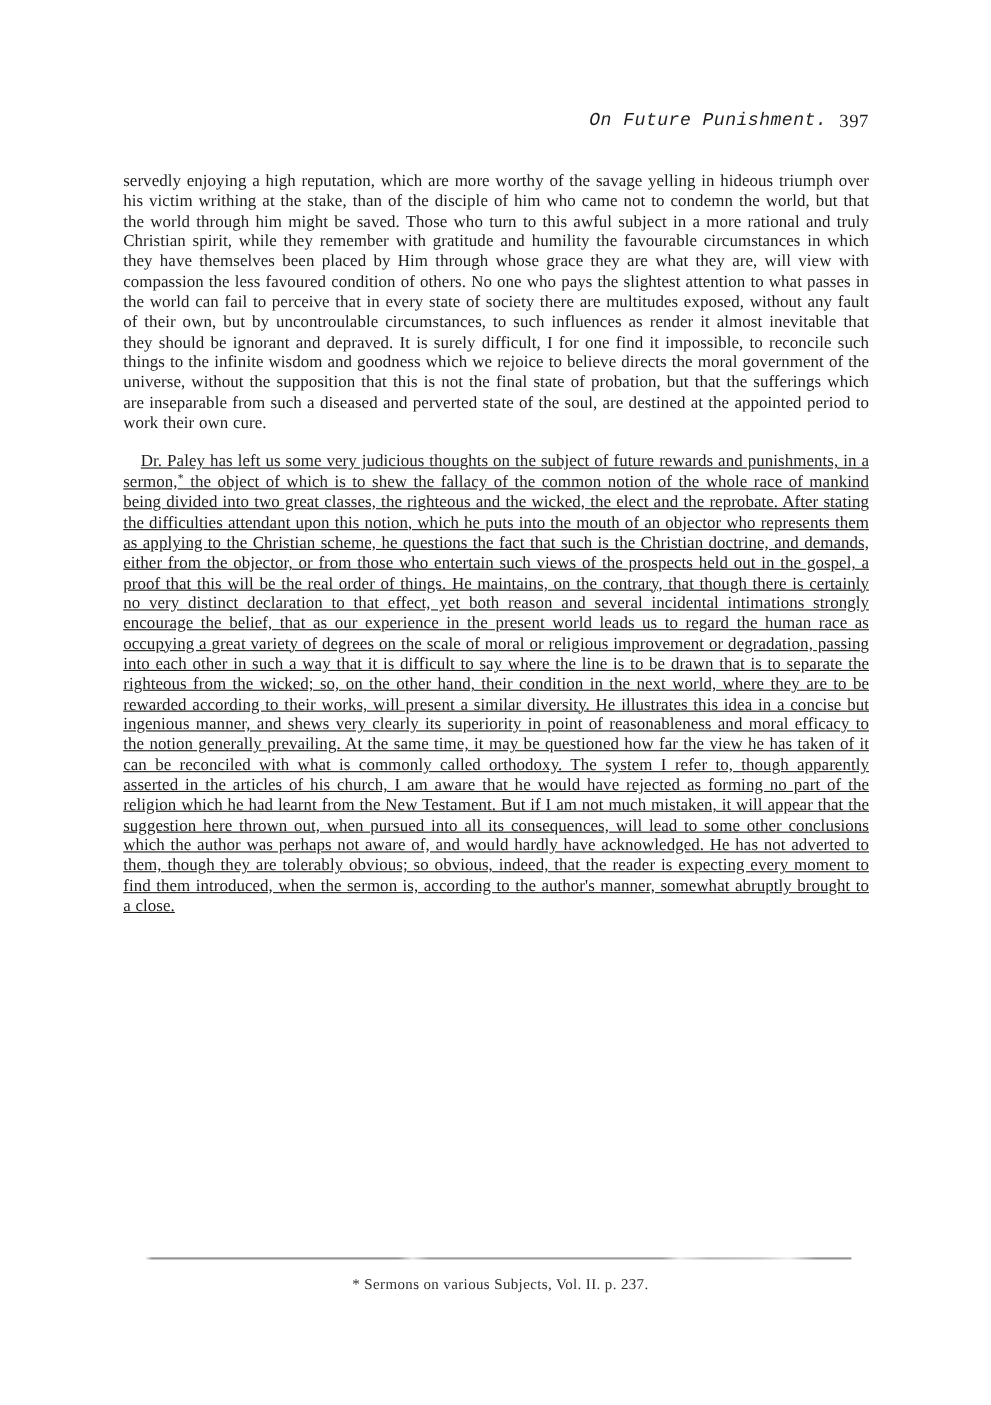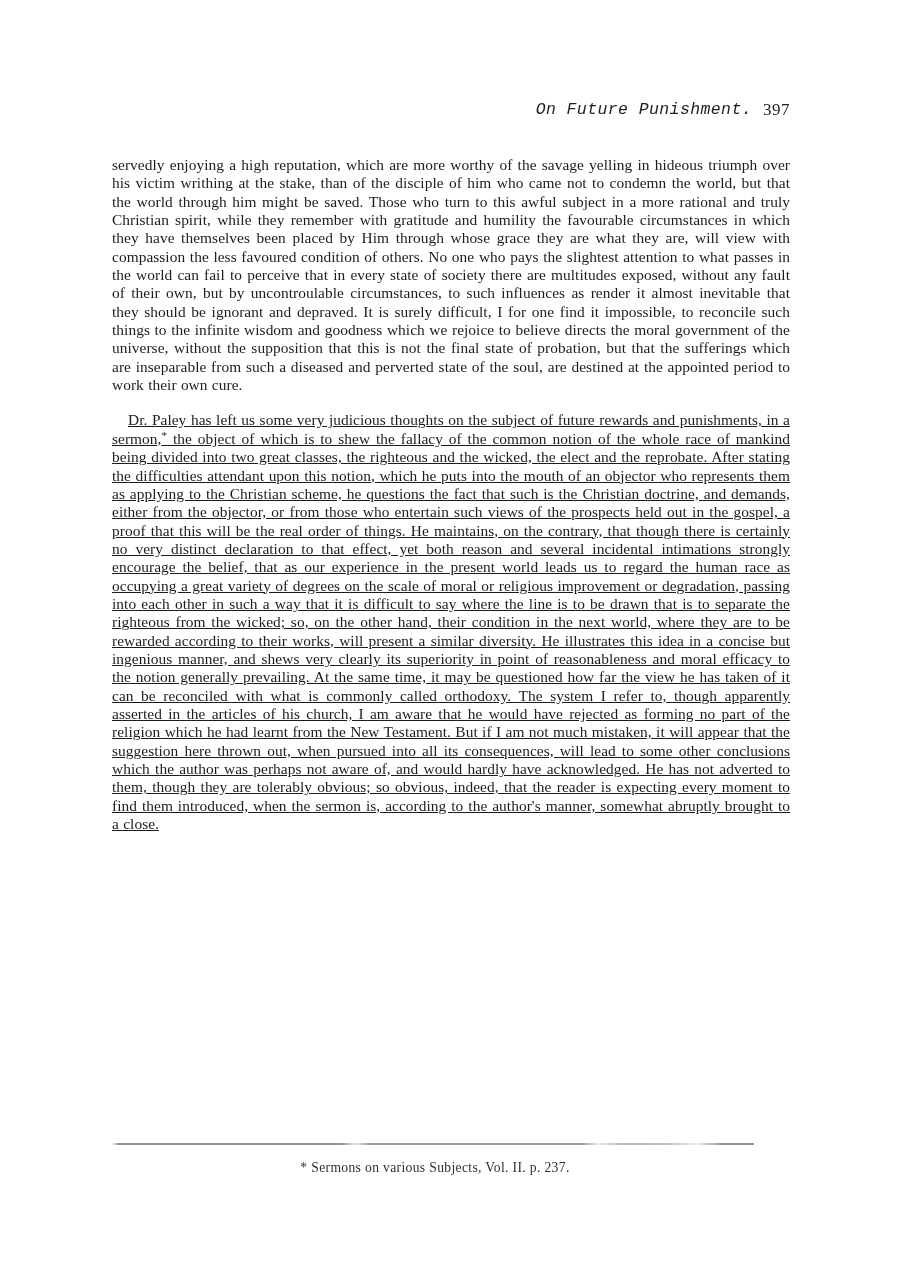--- a/index.html
+++ b/index.html
@@ -74,21 +74,21 @@
   .para + .para { margin-top: 17px; text-decoration: underline; }
   .para sup {
     font-size: 11px;
     line-height: 0;
     vertical-align: 0.45em;
   }
 
   
   .footnote-area {
     position: absolute;
-    left: 96px;
+    left: 116px;
     top: 1143px;
     width: 678px;
   }
   .footnote-rule {
     position: relative;
     height: 2px;
     margin-left: 16px;
     width: 642px;
     background: linear-gradient(to right,
         rgba(60,60,60,0.00) 0px,

